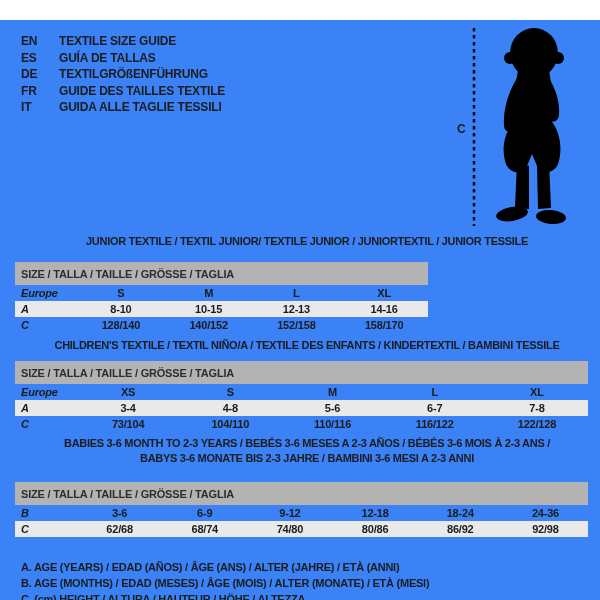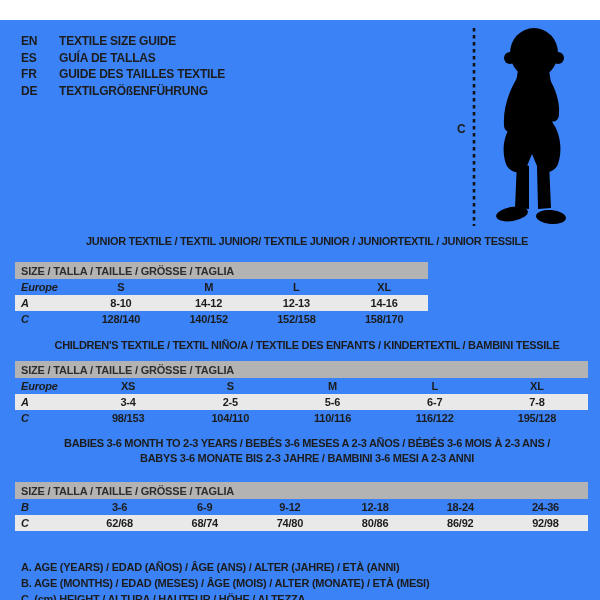--- a/index.html
+++ b/index.html
@@ -26,21 +26,21 @@
   .section{position:absolute;left:15px;width:578px;}
   .sec0{top:214px;}
   .sec1{top:318px;}
   .sec2{top:416px;}
   .sec-heading{margin-left:6px;font-size:11px;letter-spacing:-0.3px;line-height:14.8px;white-space:nowrap;text-align:center;}
   .tbl{position:absolute;left:0;}
   .sec0 .tbl{top:28px;width:413px;}
   .sec1 .tbl{top:23px;width:573px;}
   .sec2 .tbl{top:46px;width:573px;}
   .tbl-header{
-    height:17px;background:var(--header-bg);display:flex;align-items:center;
+    height:23px;background:var(--header-bg);display:flex;align-items:center;
     padding-left:6px;font-size:11px;letter-spacing:-0.2px;color:#2d2d2d;white-space:nowrap;
   }
   .tbl-row{height:16px;display:flex;align-items:center;font-size:11px;letter-spacing:-0.2px;}
   .tbl-row.shaded{background:var(--alt-bg);}
   .lbl{width:56px;flex:0 0 56px;padding-left:6px;font-style:italic;}
   .cell{flex:1;text-align:center;}
   
   .footnotes{position:absolute;left:21px;top:540px;font-size:11px;letter-spacing:-0.25px;line-height:15.8px;white-space:nowrap;}
 </style>
 </head>
@@ -51,26 +51,30 @@
   <div class="lang-block">
       <div class="lang-row">
         <span class="lang-code">EN</span>
         <span class="lang-label">TEXTILE SIZE GUIDE</span>
       </div>
       <div class="lang-row">
         <span class="lang-code">ES</span>
         <span class="lang-label">GUÍA DE TALLAS</span>
       </div>
       <div class="lang-row">
+        <span class="lang-code">DE</span>
+        <span class="lang-label">TEXTILGRÖßENFÜHRUNG</span>
+      </div>
+      <div class="lang-row">
         <span class="lang-code">FR</span>
         <span class="lang-label">GUIDE DES TAILLES TEXTILE</span>
       </div>
       <div class="lang-row">
-        <span class="lang-code">DE</span>
-        <span class="lang-label">TEXTILGRÖßENFÜHRUNG</span>
+        <span class="lang-code">IT</span>
+        <span class="lang-label">GUIDA ALLE TAGLIE TESSILI</span>
       </div>
     </div>
 
   <div class="figure-block">
     <svg class="dash-line" width="6" height="198" viewBox="0 0 6 198">
       <line x1="3" y1="0" x2="3" y2="198" stroke="#111111" stroke-width="2.6" stroke-dasharray="3.4 3.6"></line>
     </svg>
     <div class="c-label">C</div>
     <svg class="baby" width="98" height="202" viewBox="0 0 98 202">
       <g fill="var(--ink)">
@@ -98,21 +102,21 @@
         <div class="tbl-row">
           <span class="lbl">Europe</span>
           <span class="cell">S</span>
           <span class="cell">M</span>
           <span class="cell">L</span>
           <span class="cell">XL</span>
         </div>
         <div class="tbl-row shaded">
           <span class="lbl">A</span>
           <span class="cell">8-10</span>
-          <span class="cell">14-12</span>
+          <span class="cell">10-15</span>
           <span class="cell">12-13</span>
           <span class="cell">14-16</span>
         </div>
         <div class="tbl-row">
           <span class="lbl">C</span>
           <span class="cell">128/140</span>
           <span class="cell">140/152</span>
           <span class="cell">152/158</span>
           <span class="cell">158/170</span>
         </div>
@@ -128,32 +132,32 @@
           <span class="lbl">Europe</span>
           <span class="cell">XS</span>
           <span class="cell">S</span>
           <span class="cell">M</span>
           <span class="cell">L</span>
           <span class="cell">XL</span>
         </div>
         <div class="tbl-row shaded">
           <span class="lbl">A</span>
           <span class="cell">3-4</span>
-          <span class="cell">2-5</span>
+          <span class="cell">4-8</span>
           <span class="cell">5-6</span>
           <span class="cell">6-7</span>
           <span class="cell">7-8</span>
         </div>
         <div class="tbl-row">
           <span class="lbl">C</span>
-          <span class="cell">98/153</span>
+          <span class="cell">73/104</span>
           <span class="cell">104/110</span>
           <span class="cell">110/116</span>
           <span class="cell">116/122</span>
-          <span class="cell">195/128</span>
+          <span class="cell">122/128</span>
         </div>
       </div>
     </div>
   <div class="section sec2">
       <div class="sec-heading">
         <div class="sec-heading-line">BABIES 3-6 MONTH TO 2-3 YEARS / BEBÉS 3-6 MESES A 2-3 AÑOS / BÉBÉS 3-6 MOIS À 2-3 ANS /</div>
         <div class="sec-heading-line">BABYS 3-6 MONATE BIS 2-3 JAHRE / BAMBINI 3-6 MESI A 2-3 ANNI</div>
       </div>
       <div class="tbl">
         <div class="tbl-header">SIZE / TALLA / TAILLE / GRÖSSE / TAGLIA</div>

